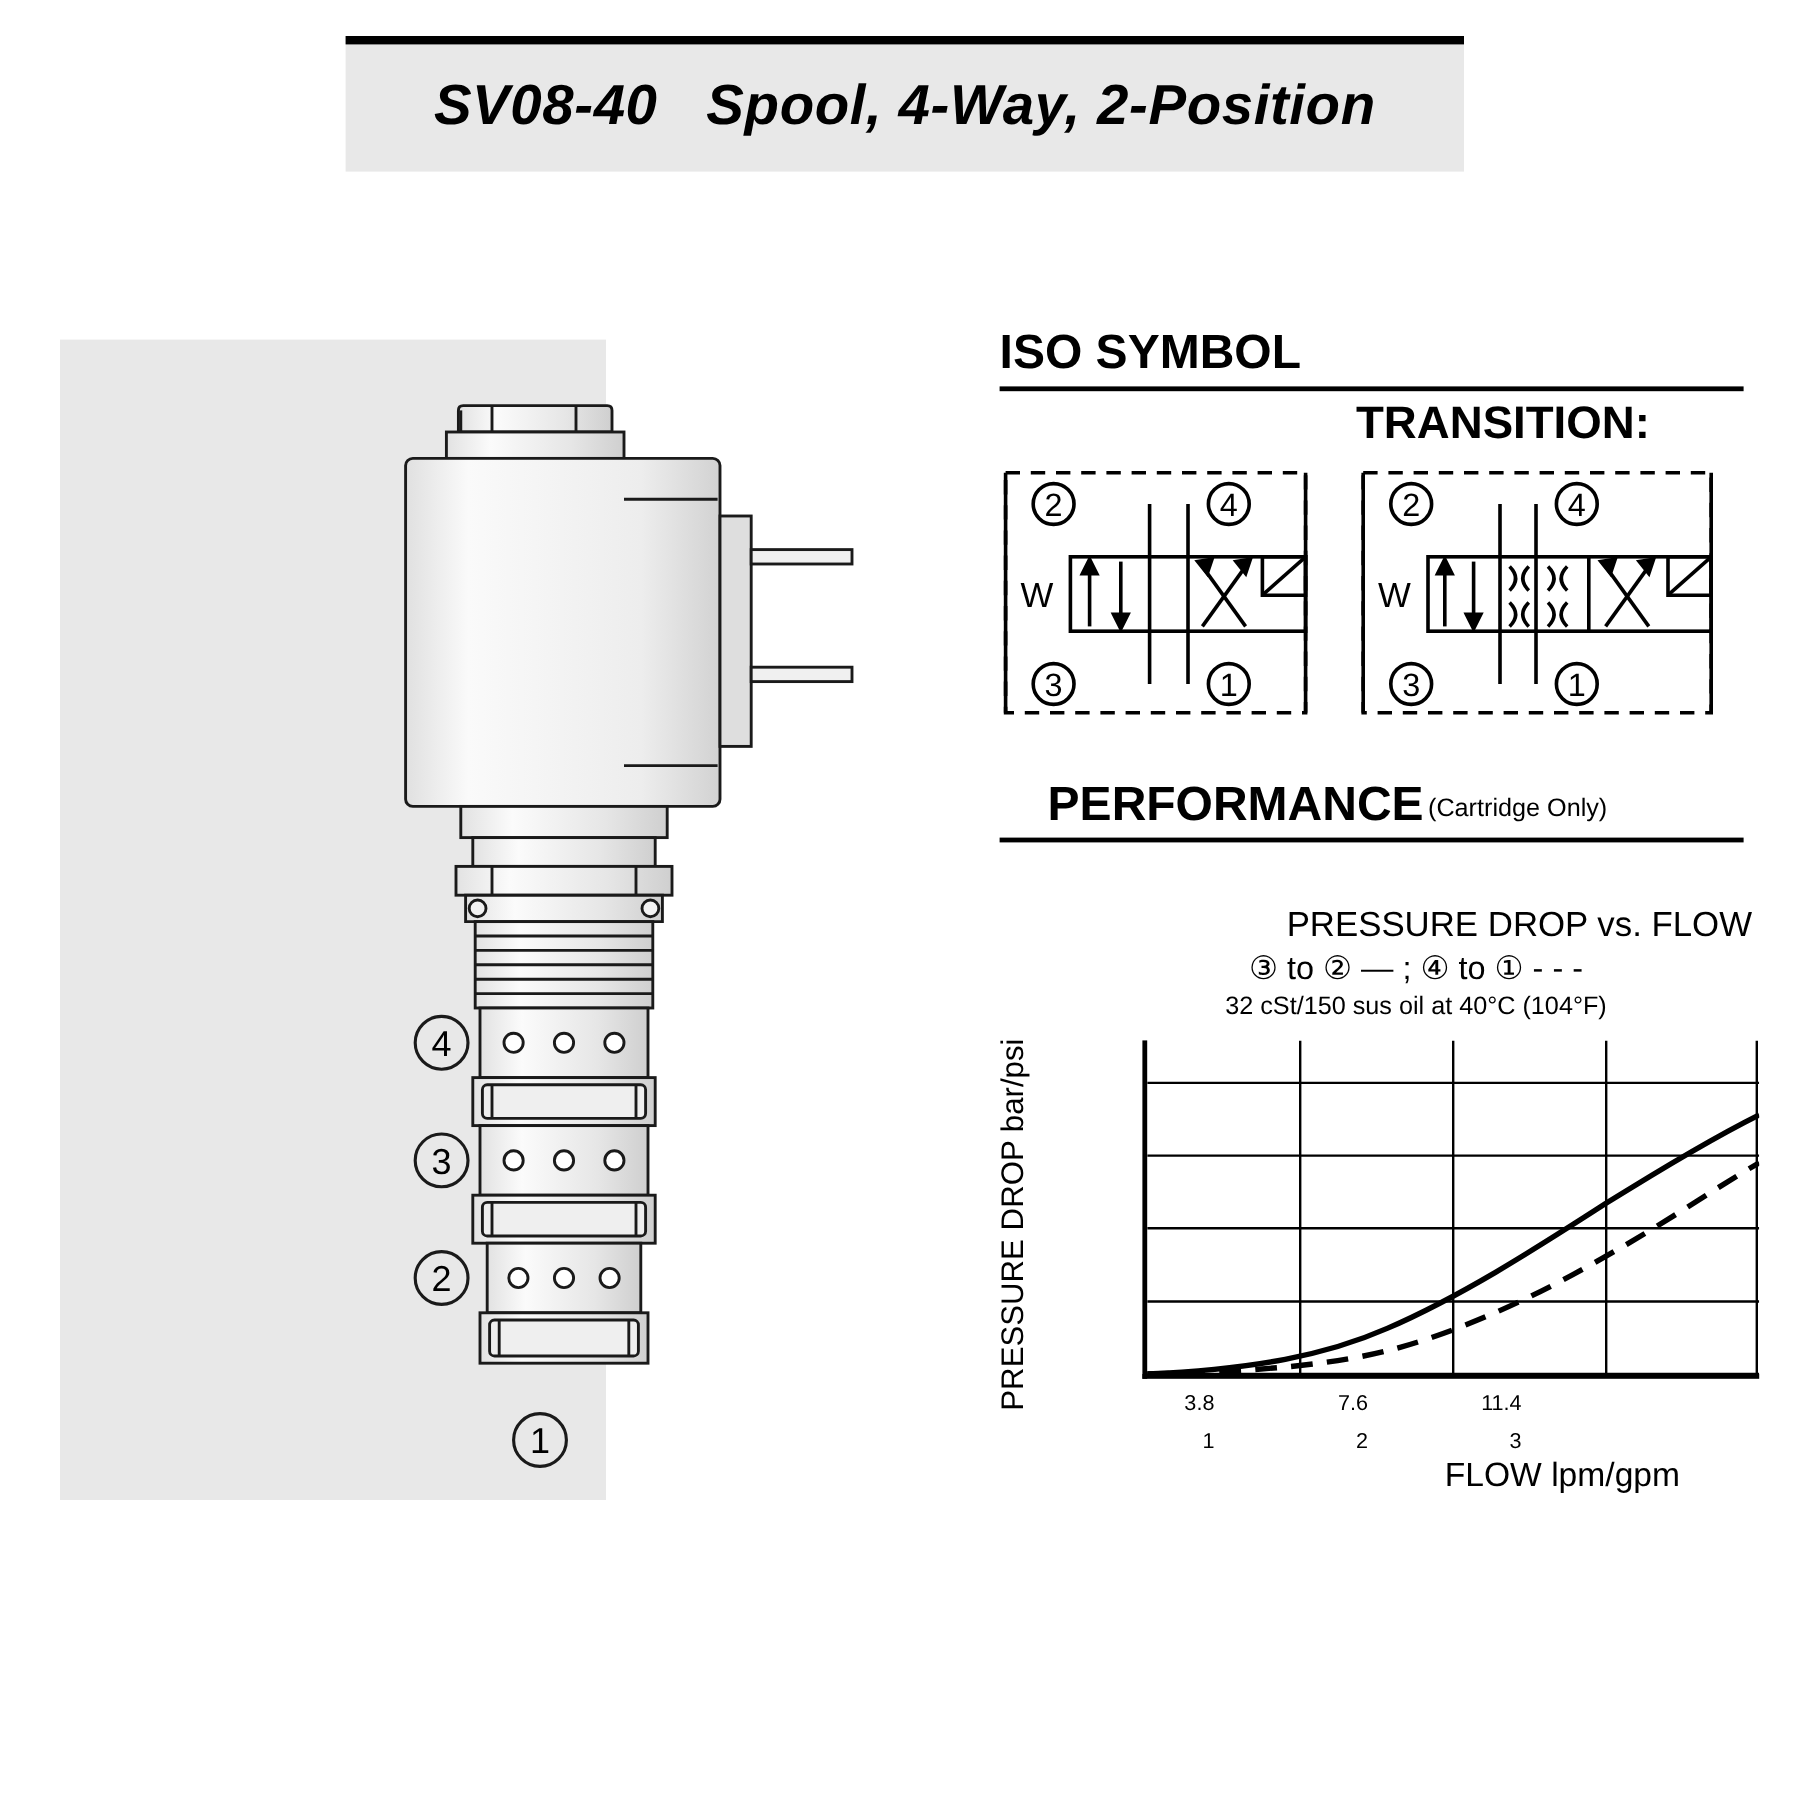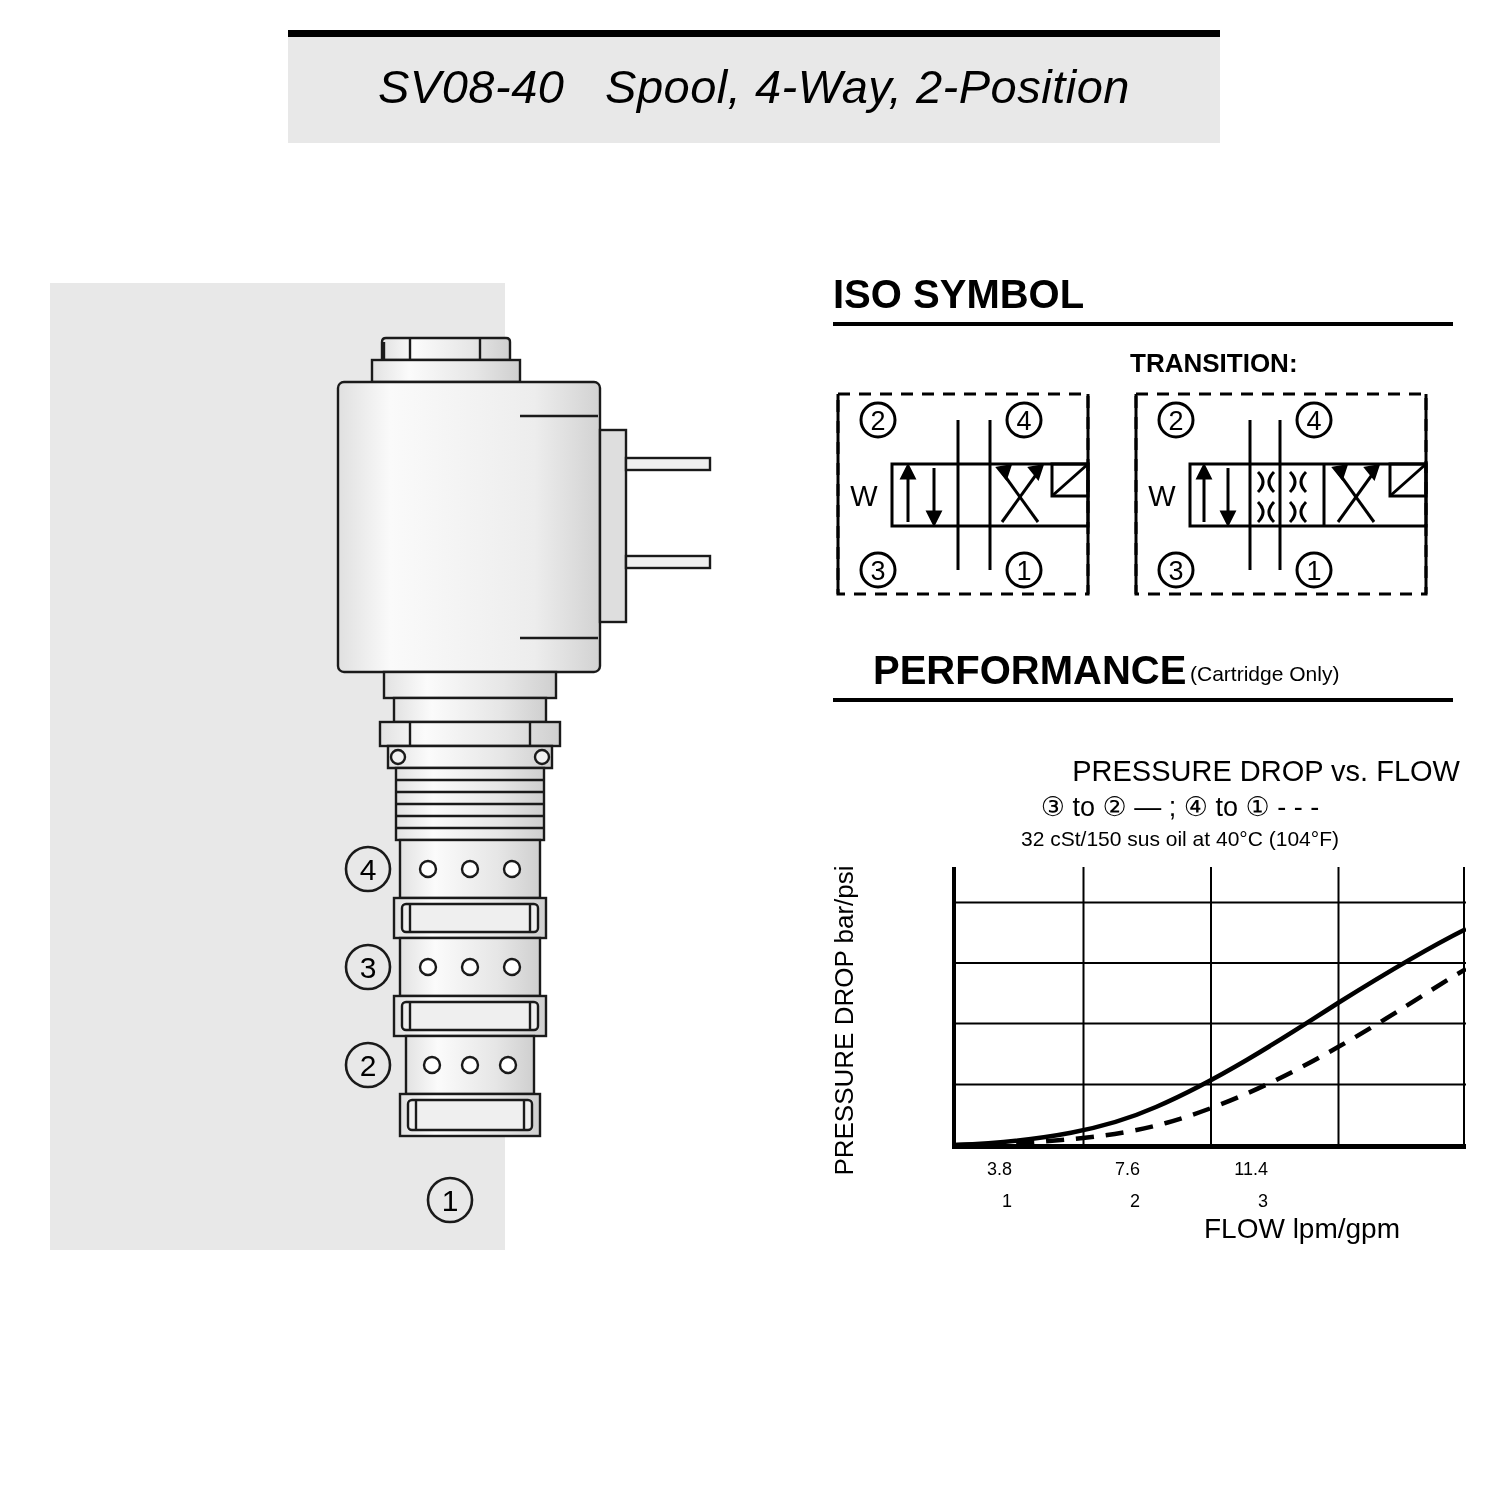--- a/index.html
+++ b/index.html
@@ -28,21 +28,21 @@
   }
   #title-text {
     position: absolute;
     left: 0;
     top: 0;
     width: 932px;
     height: 100px;
     line-height: 100px;
     text-align: center;
     font-size: 47px;
-    font-weight: normal;
+    font-weight: bold;
     font-style: italic;
     letter-spacing: 0.5px;
     white-space: pre;
   }
 
   
   #photo-panel {
     position: absolute;
     left: 50px;
     top: 283px;
@@ -72,22 +72,22 @@
   #iso-rule {
     position: absolute;
     left: 833px;
     top: 322px;
     width: 620px;
     height: 4px;
     background: #000;
   }
   #transition-head {
     left: 1130px;
-    top: 348px;
-    font-size: 26px;
+    top: 332px;
+    font-size: 38px;
   }
   #perf-head {
     left: 833px;
     top: 648px;
     font-size: 40px;
     margin-left: 40px;
   }
   #perf-sub {
     position: absolute;
     left: 1190px;

